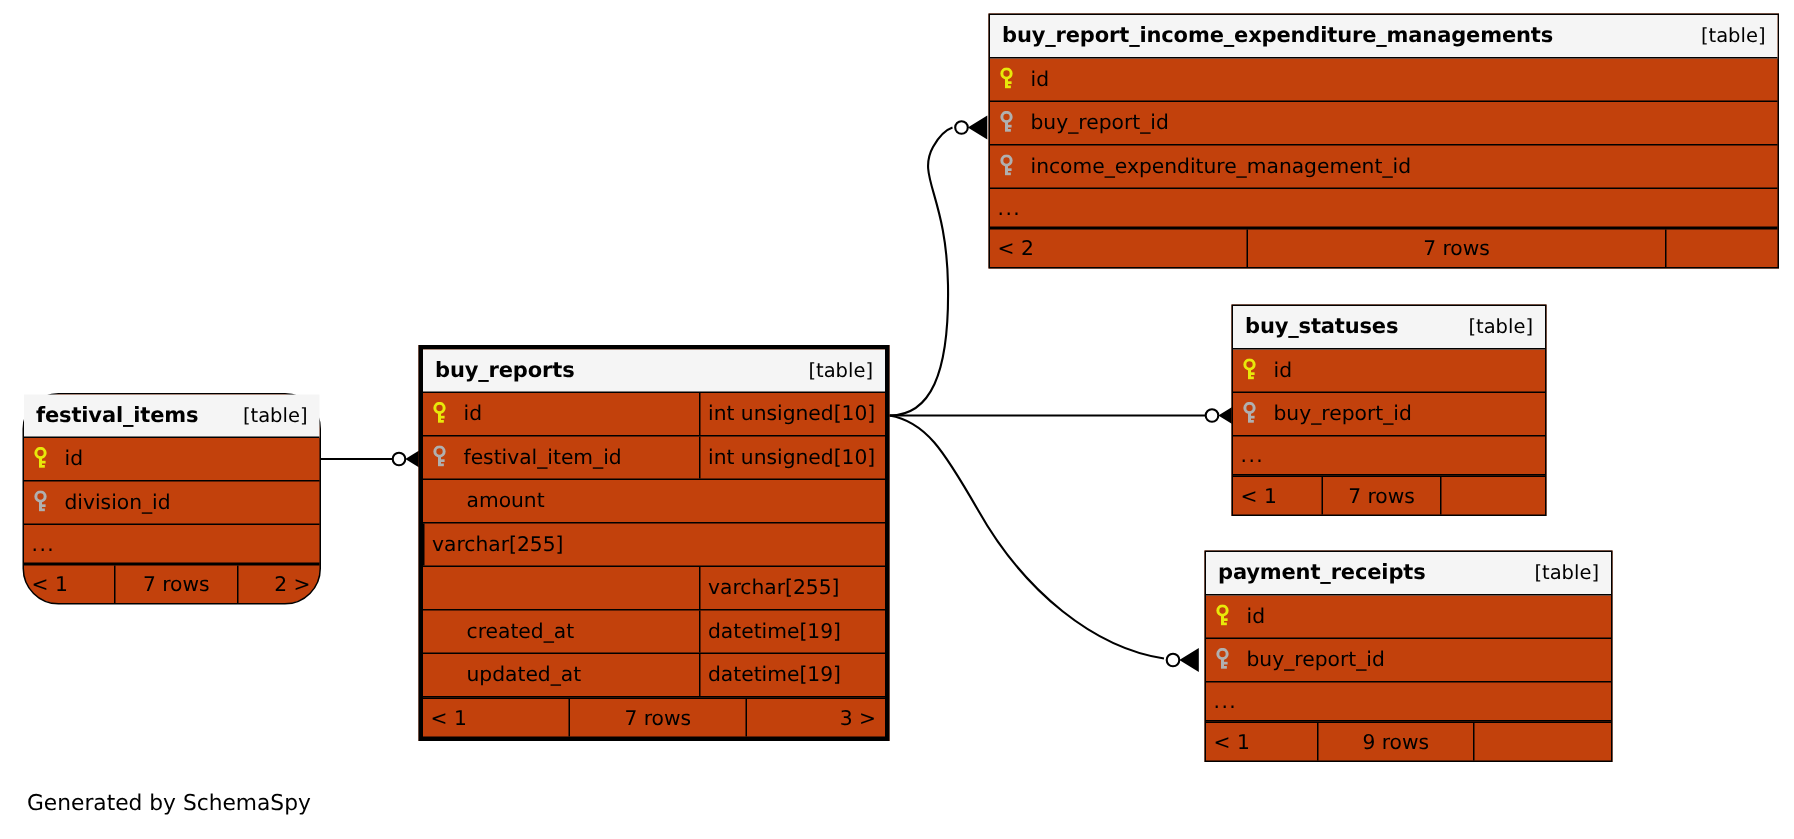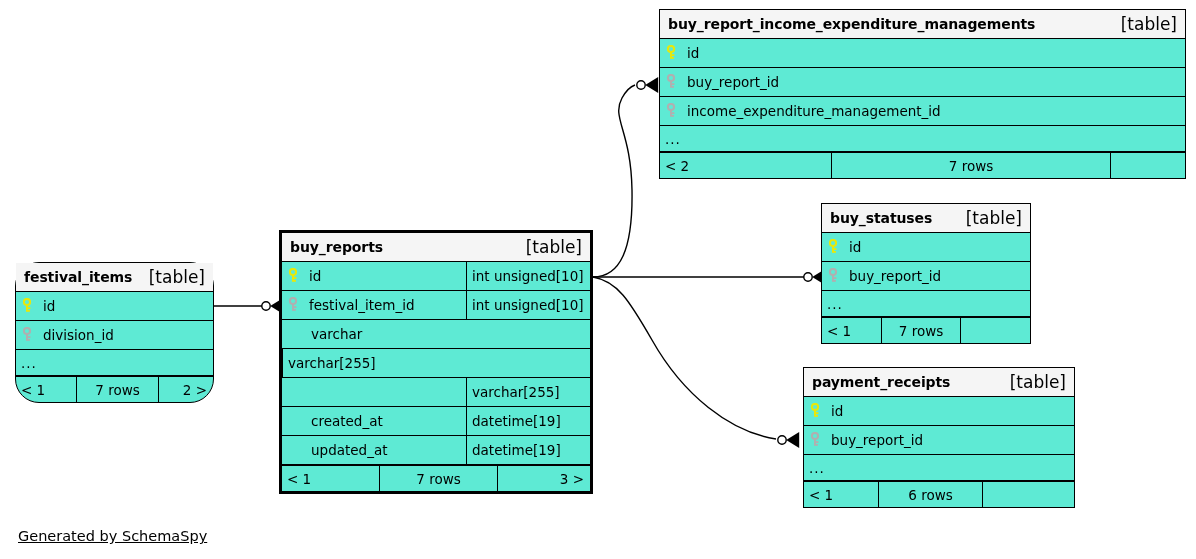--- a/index.html
+++ b/index.html
@@ -30,21 +30,21 @@
     width: 1196px;
     height: 559px;
     z-index: 1;
     pointer-events: none;
   }
 
   
   .table-box {
     position: absolute;
     z-index: 2;
-    background: #5eead4;
+    background: #c2410c;
     border: 1px solid #000000;
     box-sizing: border-box;
     font-size: 13.5px;
     color: #000000;
   }
   .table-box.focus {
     border: 3px solid #000000;
   }
 
   .tbl-header {
@@ -57,21 +57,21 @@
     padding: 0 8px;
     height: 29px;
     white-space: nowrap;
   }
   .tbl-name {
     font-weight: bold;
     font-size: 14px;
     letter-spacing: -0.1px;
   }
   .tbl-tag {
-    font-size: 17px;
+    font-size: 13px;
     font-weight: normal;
     padding-left: 14px;
   }
 
   .tbl-row {
     display: flex;
     align-items: stretch;
     border-bottom: 1px solid #000000;
     box-sizing: border-box;
     height: 29px;
@@ -144,21 +144,20 @@
 
   
   #credit {
     position: absolute;
     left: 18px;
     top: 528px;
     font-size: 14.5px;
     color: #000000;
     z-index: 2;
     white-space: nowrap;
-    text-decoration: underline;
   }
 </style>
 </head>
 <body>
 
 <div id="canvas">
 
   <svg id="edges" viewBox="0 0 1196 559" width="1196" height="559">
       <g>
         <path d="M 214 306 L 262 306" fill="none" stroke="#000000" stroke-width="1.4"></path>
@@ -252,21 +251,21 @@
               <rect x="4.0" y="6.4" width="2.0" height="7.4" fill="#b0b0b0"></rect>
               <rect x="6.0" y="9.2" width="2.4" height="1.8" fill="#b0b0b0"></rect>
               <rect x="6.0" y="12.0" width="1.9" height="1.8" fill="#b0b0b0"></rect>
             </svg>
             <span class="col-label">festival_item_id</span>
           </div>
           <div class="col-type" style="flex: 0 0 130px; width: 130px;">int unsigned[10]</div>
         </div>
         <div class="tbl-row">
           <div class="col-name" style="flex: 0 0 184px; width: 184px;">
-            <span class="col-label nokey">varchar</span>
+            <span class="col-label nokey">amount</span>
           </div>
         </div>
         <div class="tbl-row">
           <div class="col-type" style="flex: 0 0 130px; width: 130px;">varchar[255]</div>
         </div>
         <div class="tbl-row">
           <div class="col-name" style="flex: 0 0 184px; width: 184px; margin-top: 48px;">
             <span class="col-label nokey">paid_by</span>
           </div>
           <div class="col-type" style="flex: 0 0 130px; width: 130px;">varchar[255]</div>
@@ -380,20 +379,20 @@
               <rect x="4.0" y="6.4" width="2.0" height="7.4" fill="#b0b0b0"></rect>
               <rect x="6.0" y="9.2" width="2.4" height="1.8" fill="#b0b0b0"></rect>
               <rect x="6.0" y="12.0" width="1.9" height="1.8" fill="#b0b0b0"></rect>
             </svg>
             <span class="col-label">buy_report_id</span>
           </div>
         </div>
         <div class="tbl-more">...</div>
         <div class="tbl-footer">
           <div class="foot-cell foot-left" style="flex: 0 0 74px;">&lt; 1</div>
-          <div class="foot-cell foot-mid" style="flex: 0 0 105px;">6 rows</div>
+          <div class="foot-cell foot-mid" style="flex: 0 0 105px;">9 rows</div>
           <div class="foot-cell foot-right" style="flex: 1 1 auto;"></div>
         </div>
       </div>
     </div>
 
   <div id="credit">Generated by SchemaSpy</div>
 </div>
 
 </body></html>

